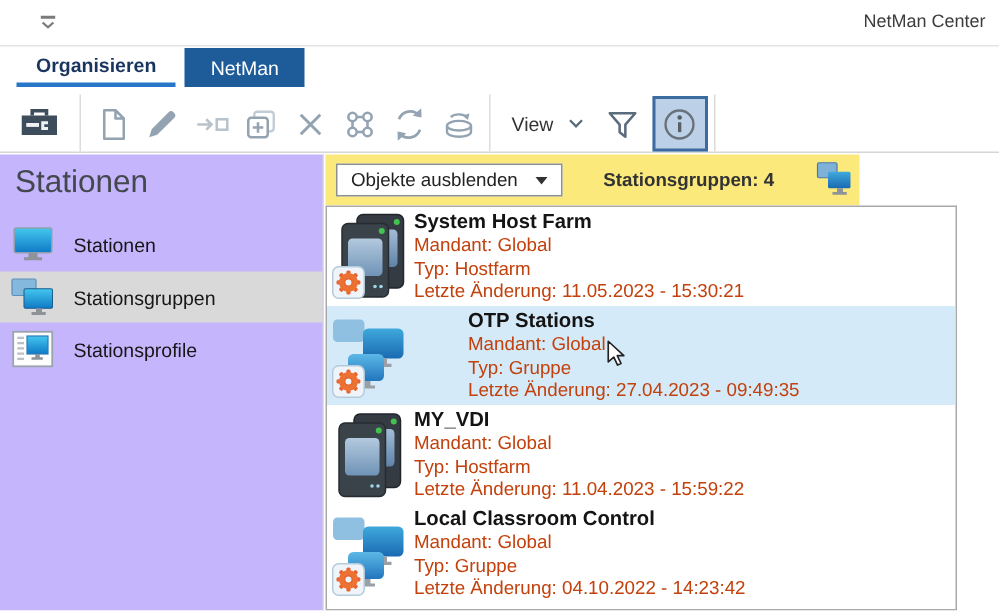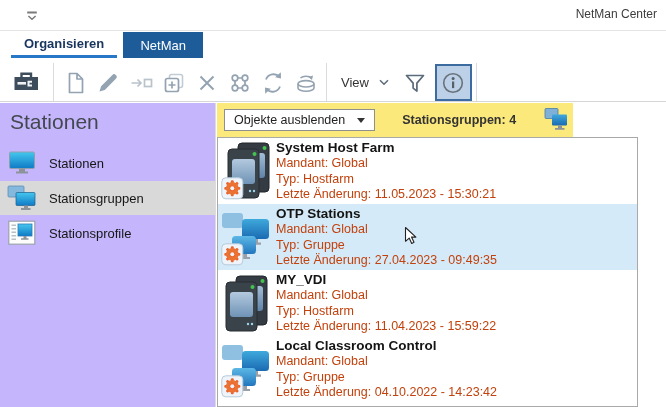--- a/index.html
+++ b/index.html
@@ -36,21 +36,21 @@
   .side-ic { width:30px; display:flex; justify-content:center; }
   
   .filterbar { position:absolute; left:217px; top:103px; width:356px; height:34px; background:#fbe97c; display:flex; align-items:center; }
   .dropdown { margin-left:7px; background:#fff; border:1px solid #8f8f8f; height:22px; display:flex; align-items:center; padding:0 9px; font-size:12.5px; color:#222; }
   .dd-arrow { width:0; height:0; border-left:4px solid transparent; border-right:4px solid transparent; border-top:5px solid #333; margin-left:12px; }
   .summary { font-weight:700; font-size:12.5px; color:#333; margin-left:27px; }
   .fb-icon { position:absolute; right:5px; top:4px; }
   
   .listpanel { position:absolute; left:217px; top:137px; width:421px; height:270px; background:#fff; border:1px solid #a9a9a9; overflow:hidden; }
   .row { height:66px; display:flex; align-items:center; }
-  .row.selected { background:#d5eaf8; }
+  .row.selected { background:#d5eaf8;gap:36px; }
   .row-icon { width:58px; flex:0 0 58px; display:flex; align-items:center; justify-content:center; }
   .row-text { padding-top:1px; }
   .row-title { font-size:13.5px; font-weight:700; color:#141414; line-height:16px; }
   .row-line { font-size:12.5px; color:#c2410c; line-height:15.5px; }
   .cursor { position:absolute; left:404px; top:226px; z-index:50; }
   .hidden-defs { position:absolute; width:0; height:0; }
 </style>
 </head>
 <body>
 

